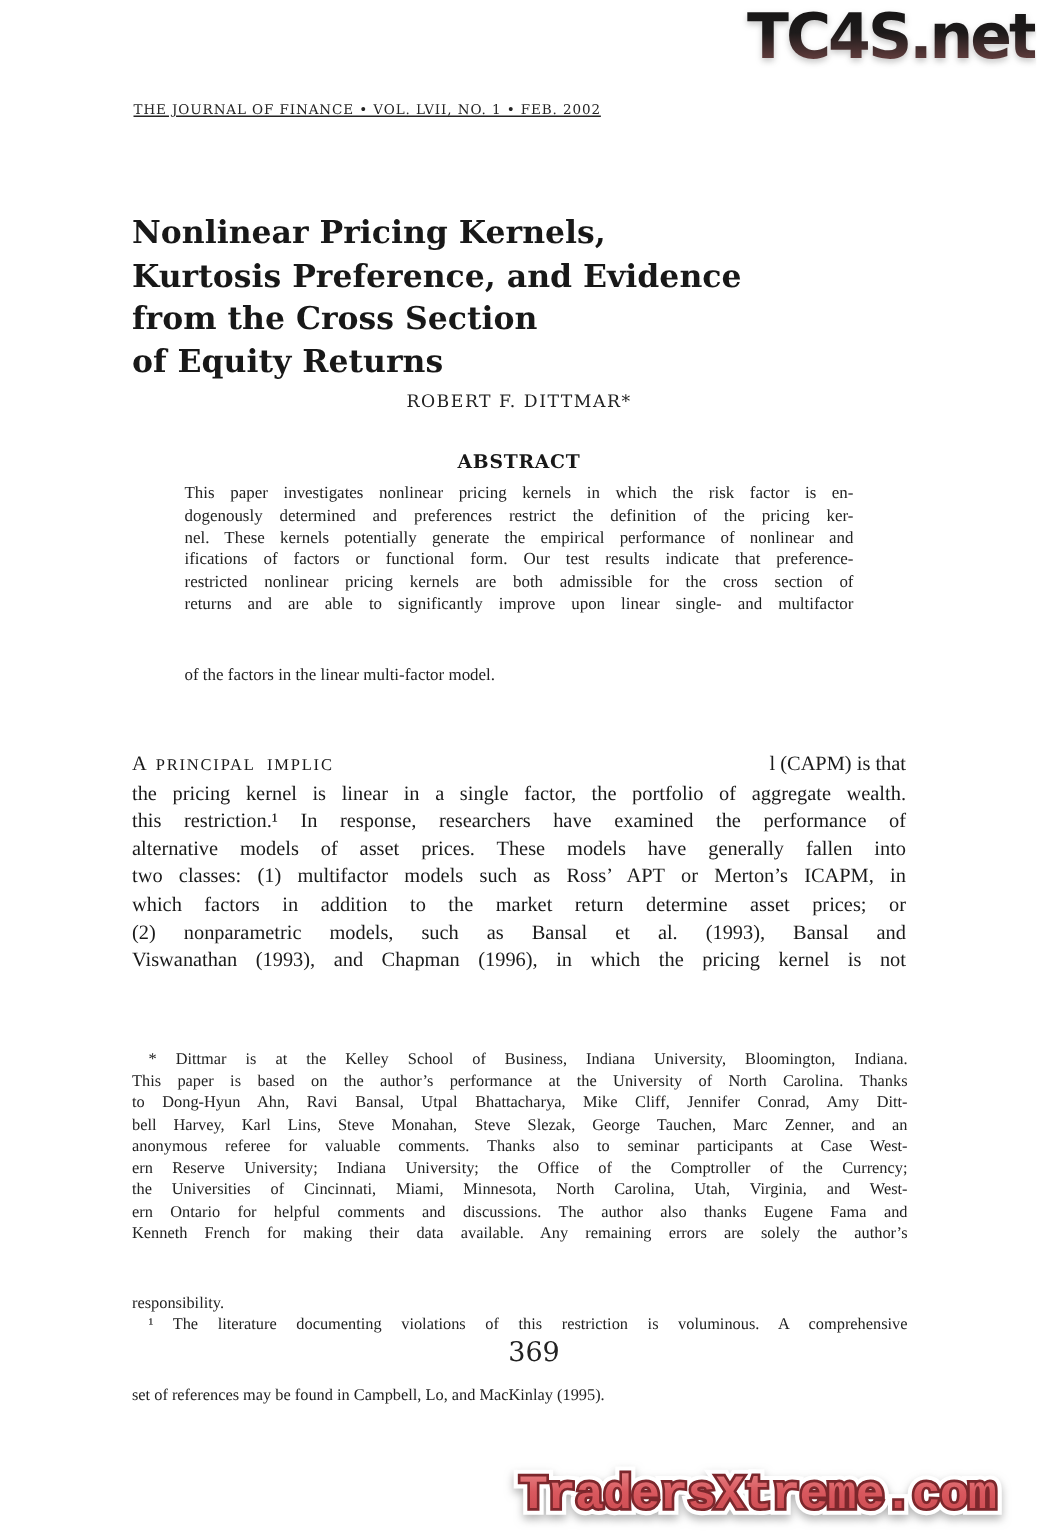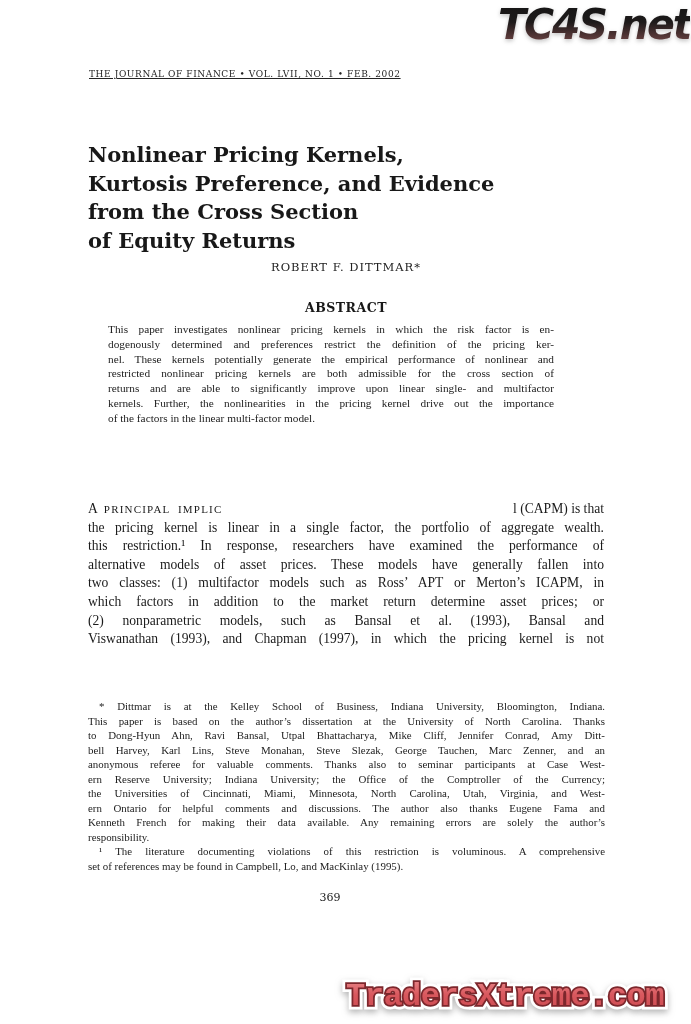--- a/index.html
+++ b/index.html
@@ -24,62 +24,61 @@
     position:absolute; left:88px; top:260px; width:516px; text-align:center;
     font-size:11.5px; letter-spacing:1px; color:#222;
     font-family:"DejaVu Serif", serif;
   }
   .abstract-heading {
     position:absolute; left:88px; top:300px; width:516px; text-align:center;
     font-weight:bold; font-size:12.5px; letter-spacing:0.5px; color:#181818;
     font-family:"DejaVu Serif", serif;
   }
   .abstract-body {
-    position:absolute; left:108px; top:322px; width:446px;
+    position:absolute; left:123px; top:322px; width:446px;
     font-size:11.3px; line-height:14.8px; color:#222;
   }
 
   
   .main-body {
     position:absolute; left:88px; top:500px; width:516px;
     font-size:13.6px; line-height:18.6px; color:#1a1a1a;
   }
   .jline { text-align:justify; text-align-last:justify; white-space:normal; }
-  .lline { text-align:right; text-align-last:left; }
+  .lline { text-align:right; text-align-last:left;margin-top:32px; }
   .first-line { display:flex; align-items:baseline; }
   .lead-cap { font-size:13.6px; letter-spacing:1px; }
   .small-caps { font-size:11px; letter-spacing:1.2px; margin-left:5px; word-spacing:4px; }
   .first-tail { margin-left:auto; }
 
   
   .footnotes {
     position:absolute; left:88px; top:699px; width:517px;
     font-size:10.9px; line-height:14.55px; color:#222;
   }
   .indent { text-indent:11px; }
 
   .page-number {
-    position:absolute; left:72px; top:891px; width:516px; text-align:center;
-    font-size:11px; color:#222; font-family:"DejaVu Serif", serif;
+    position:absolute; left:98px; top:891px; width:516px; text-align:center;
+    font-size:18px; color:#222; font-family:"DejaVu Serif", serif;
   }
 
   
   .wm { position:absolute; white-space:nowrap; font-weight:bold; }
   .wm .layer { position:absolute; left:0; top:0; white-space:nowrap; }
 
   .wm-tc4s {
     left:498px; top:0px; width:193px; height:54px;
     font-family:"DejaVu Sans", sans-serif; font-size:41px; letter-spacing:-2px;
     transform:scaleY(1.02); transform-origin:top left;
   }
   .wm-tc4s .fill {
     background:linear-gradient(180deg,#141414 0%,#1d1a1a 45%,#5f3c3c 80%,#916060 100%);
     -webkit-background-clip:text; background-clip:text; color:transparent;
     filter:drop-shadow(0 2px 2px rgba(90,90,90,0.35));
-    font-style:italic;
   }
 
   .wm-dlsub {
     left:202px; top:483px; width:300px; height:52px;
     font-family:"DejaVu Serif", serif; font-size:37px; letter-spacing:0.5px;
   }
   .wm-dlsub .outline {
     color:transparent; -webkit-text-stroke:7px #ffffff;
     filter:drop-shadow(2px 3px 2px rgba(120,120,120,0.55));
   }
@@ -120,45 +119,45 @@
     <div>of Equity Returns</div>
   </div>
 
   <div class="author-line">ROBERT F. DITTMAR*</div>
 
   <div class="abstract-heading">ABSTRACT</div>
   <div class="abstract-body">
     <div class="jline">This paper investigates nonlinear pricing kernels in which the risk factor is en-</div>
     <div class="jline">dogenously determined and preferences restrict the definition of the pricing ker-</div>
     <div class="jline">nel. These kernels potentially generate the empirical performance of nonlinear and</div>
+    <div class="jline">ifications of factors or functional form. Our test results indicate that preference-</div>
     <div class="jline">restricted nonlinear pricing kernels are both admissible for the cross section of</div>
     <div class="jline">returns and are able to significantly improve upon linear single- and multifactor</div>
-    <div class="jline">kernels. Further, the nonlinearities in the pricing kernel drive out the importance</div>
     <div class="lline">of the factors in the linear multi-factor model.</div>
   </div>
 
   <div class="main-body">
     <div class="first-line">
       <span class="lead-cap">A</span>
       <span class="small-caps">PRINCIPAL IMPLIC</span>
       <span class="first-tail">l (CAPM) is that</span>
     </div>
     <div class="jline">the pricing kernel is linear in a single factor, the portfolio of aggregate wealth.</div>
     <div class="jline">this restriction.¹ In response, researchers have examined the performance of</div>
     <div class="jline">alternative models of asset prices. These models have generally fallen into</div>
     <div class="jline">two classes: (1) multifactor models such as Ross’ APT or Merton’s ICAPM, in</div>
     <div class="jline">which factors in addition to the market return determine asset prices; or</div>
     <div class="jline">(2) nonparametric models, such as Bansal et al. (1993), Bansal and</div>
-    <div class="jline">Viswanathan (1993), and Chapman (1997), in which the pricing kernel is not</div>
+    <div class="jline">Viswanathan (1993), and Chapman (1996), in which the pricing kernel is not</div>
   </div>
 
 
   <div class="footnotes">
     <div class="jline indent">* Dittmar is at the Kelley School of Business, Indiana University, Bloomington, Indiana.</div>
-    <div class="jline">This paper is based on the author’s dissertation at the University of North Carolina. Thanks</div>
+    <div class="jline">This paper is based on the author’s performance at the University of North Carolina. Thanks</div>
     <div class="jline">to Dong-Hyun Ahn, Ravi Bansal, Utpal Bhattacharya, Mike Cliff, Jennifer Conrad, Amy Ditt-</div>
     <div class="jline">bell Harvey, Karl Lins, Steve Monahan, Steve Slezak, George Tauchen, Marc Zenner, and an</div>
     <div class="jline">anonymous referee for valuable comments. Thanks also to seminar participants at Case West-</div>
     <div class="jline">ern Reserve University; Indiana University; the Office of the Comptroller of the Currency;</div>
     <div class="jline">the Universities of Cincinnati, Miami, Minnesota, North Carolina, Utah, Virginia, and West-</div>
     <div class="jline">ern Ontario for helpful comments and discussions. The author also thanks Eugene Fama and</div>
     <div class="jline">Kenneth French for making their data available. Any remaining errors are solely the author’s</div>
     <div class="lline">responsibility.</div>
     <div class="jline indent">¹ The literature documenting violations of this restriction is voluminous. A comprehensive</div>
     <div class="lline">set of references may be found in Campbell, Lo, and MacKinlay (1995).</div>

